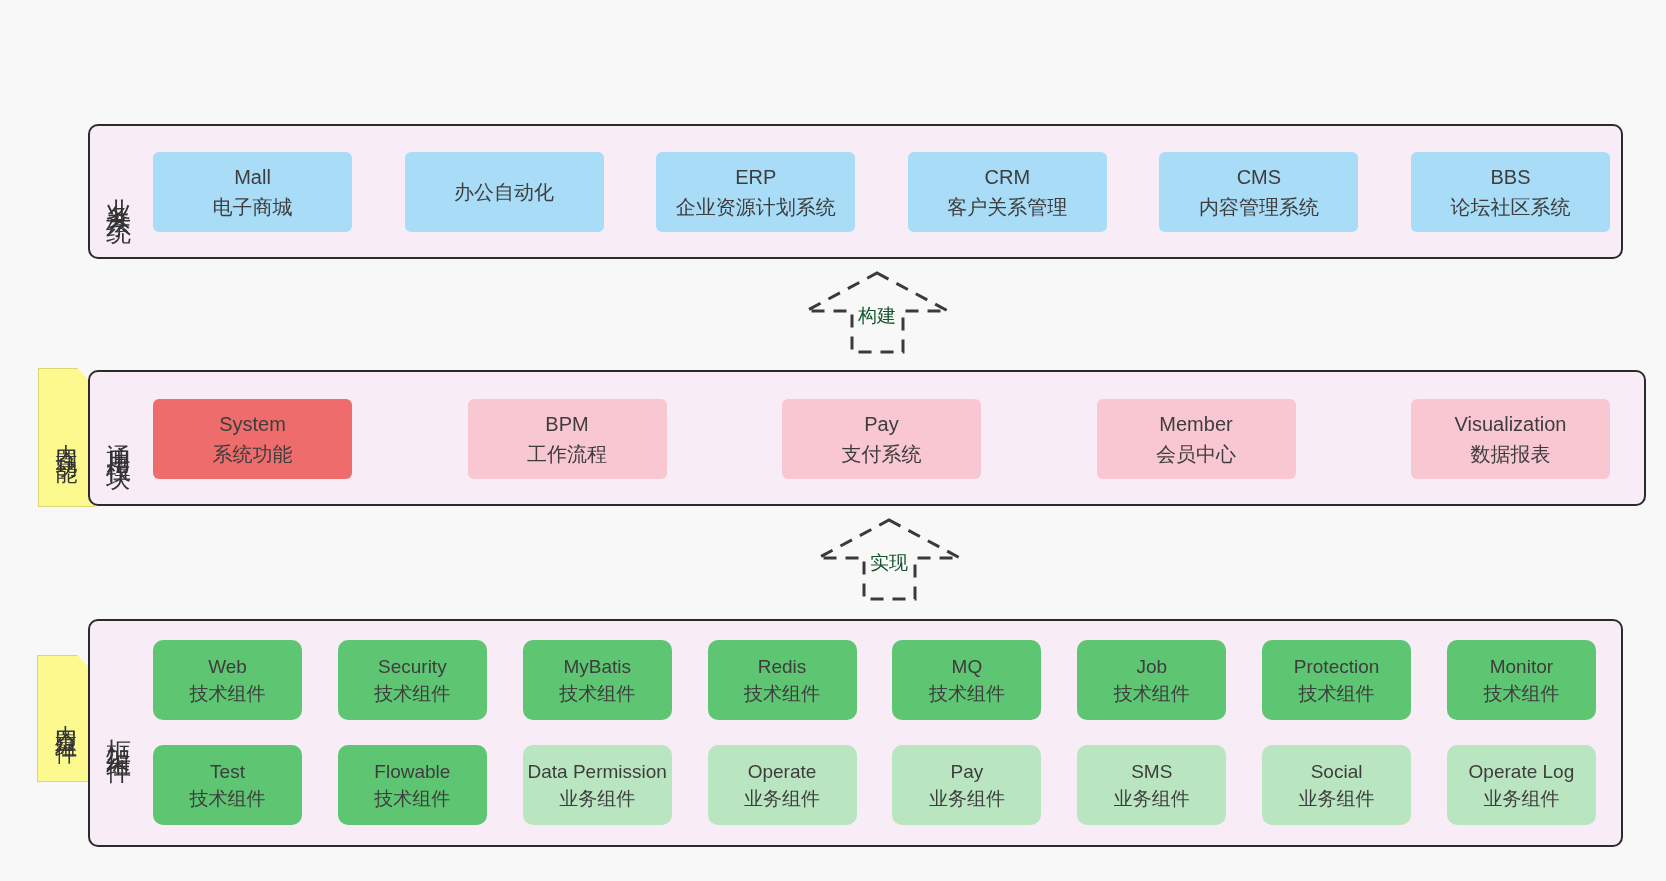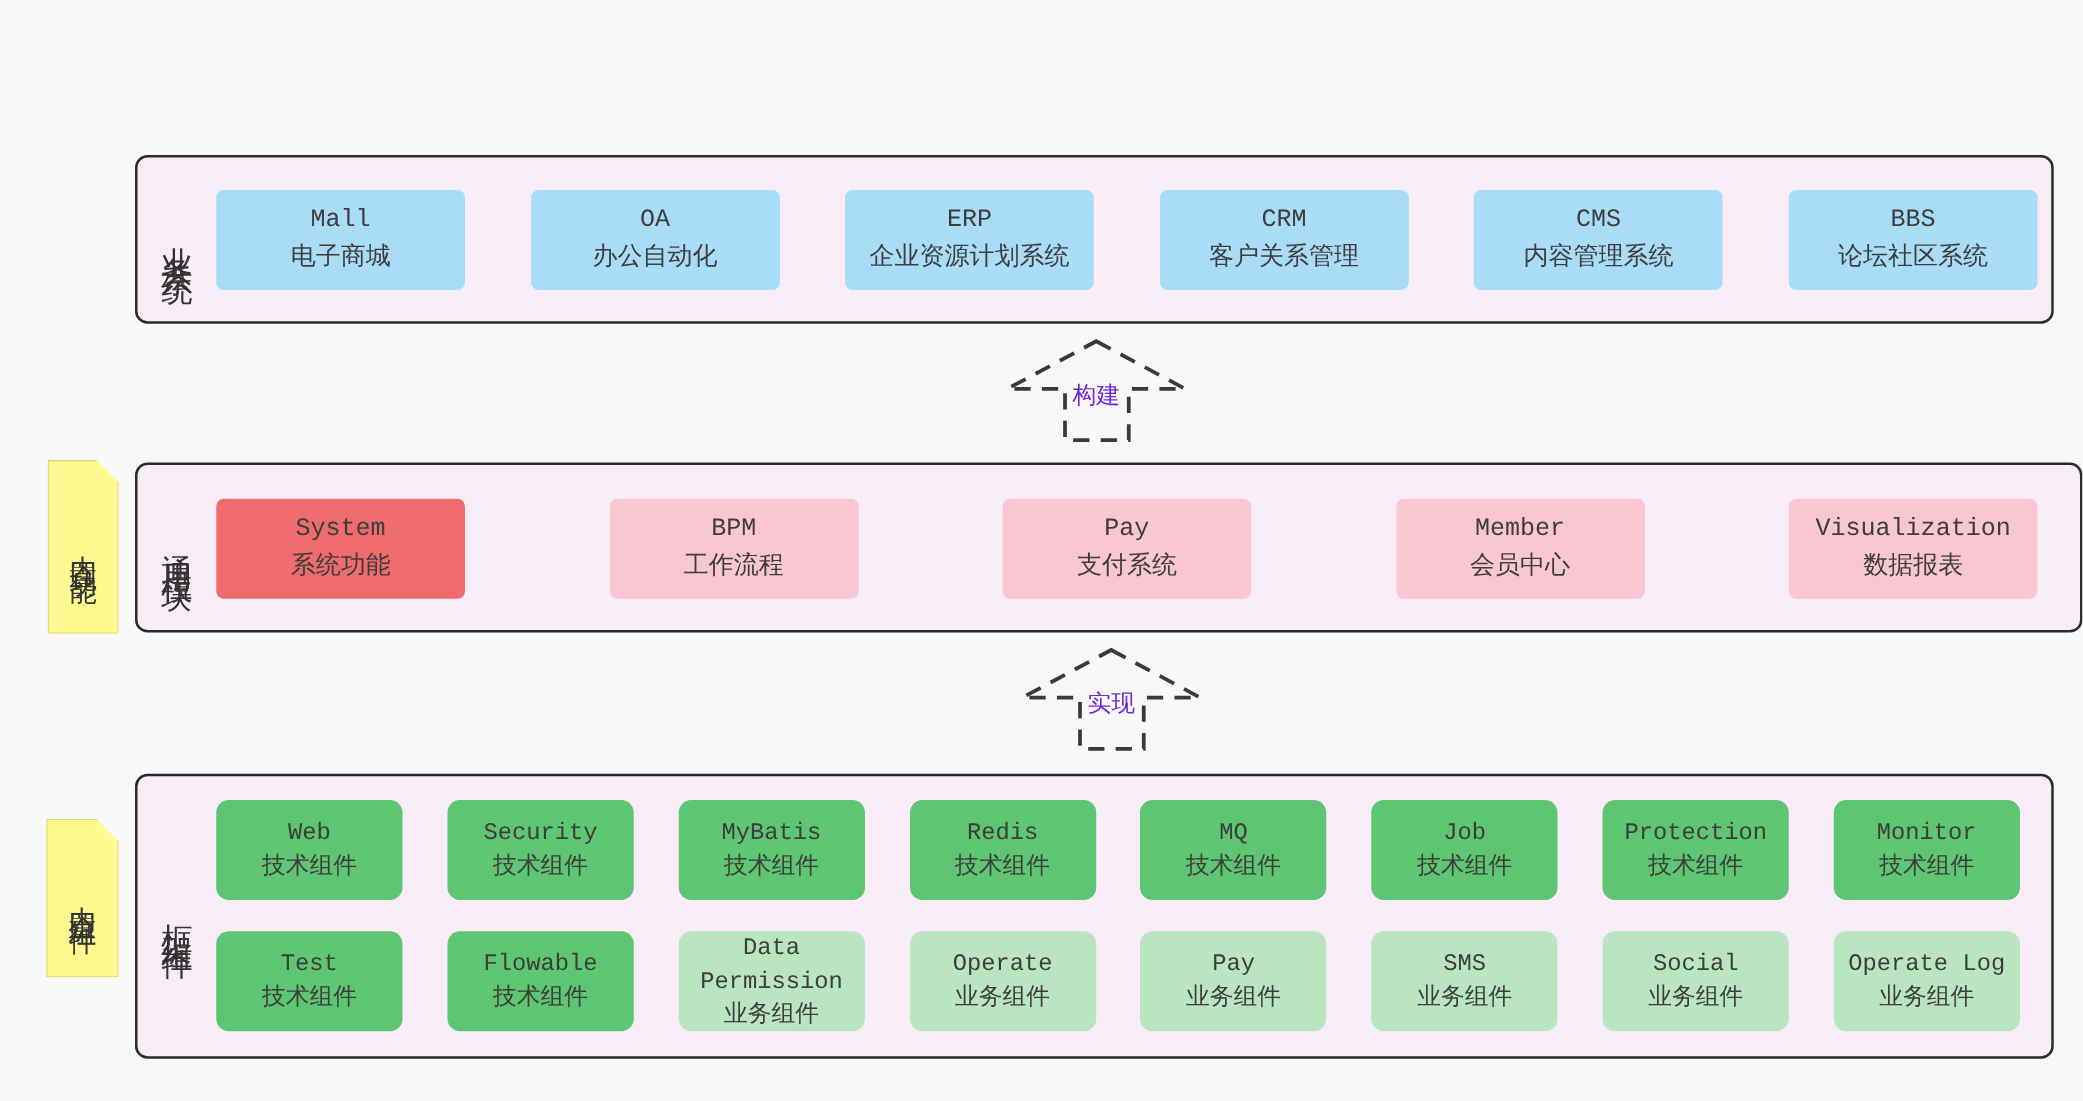--- a/index.html
+++ b/index.html
@@ -3,26 +3,25 @@
 <meta charset="utf-8">
 <style>
   html,body { margin:0; padding:0; }
   body {
     width:1666px; height:881px; position:relative; overflow:hidden;
     background: var(--c-page-bg, #f8f8f8);
     font-family: "Liberation Sans", "DejaVu Sans", sans-serif;
     color:#3d3d3d;
   }
   .layer {
-    position:absolute; left:108px; width:1531px;
+    position:absolute; left:88px; width:1531px;
     background: var(--c-container-bg, #f8edf6);
     border:2px solid var(--c-border, #2b2b2b);
     border-radius:10px;
     z-index:2;
-    font-family:Liberation Mono, monospace;
   }
   .layer-label {
     position:absolute; left:13px; top:50%; transform:translateY(-50%);
     writing-mode:vertical-rl; text-orientation:upright;
     font-size:25px; letter-spacing:7px; color:#333; white-space:nowrap;
   }
   .row { position:absolute; left:63px; display:flex; justify-content:space-between; }
   .box {
     height:80px; border-radius:6px;
     display:flex; flex-direction:column; justify-content:center; align-items:center;
@@ -52,21 +51,21 @@
   }
   .note-label {
     position:absolute; left:50%; top:50%; transform:translate(-50%,-50%);
     writing-mode:vertical-rl; text-orientation:upright;
     font-size:22px; letter-spacing:6px; color:#333; white-space:nowrap;
   }
   .arrow { position:absolute; width:146px; height:84px; z-index:1; }
   .arrow svg { display:block; }
   .arrow-label {
     position:absolute; left:50%; top:32px; transform:translateX(-50%);
-    font-size:19px; color:#6d28d9; background: var(--c-page-bg, #f8f8f8);
+    font-size:19px; color:#14532d; background: var(--c-page-bg, #f8f8f8);
     padding:0 2px; white-space:nowrap;
   }
 </style>
 </head>
 <body>
 
 <div class="note" style="left:38px; top:368px; width:55px; height:137px;">
   <span class="note-label">内置功能</span>
 </div>
 <div class="note-fold" style="top:368px; left:74px;"></div>
@@ -77,21 +76,20 @@
 <div class="note-fold" style="top:655px; left:74px;"></div>
 
 <div class="layer" style="top:124px; height:131px;">
   <div class="layer-label">业务系统</div>
   <div class="row row-6" style="top:26px;">
     <div class="box blue">
       <div class="box-name">Mall</div>
       <div class="box-desc">电子商城</div>
     </div>
     <div class="box blue">
-      <div class="box-name">OA</div>
       <div class="box-desc">办公自动化</div>
     </div>
     <div class="box blue">
       <div class="box-name">ERP</div>
       <div class="box-desc">企业资源计划系统</div>
     </div>
     <div class="box blue">
       <div class="box-name">CRM</div>
       <div class="box-desc">客户关系管理</div>
     </div>

